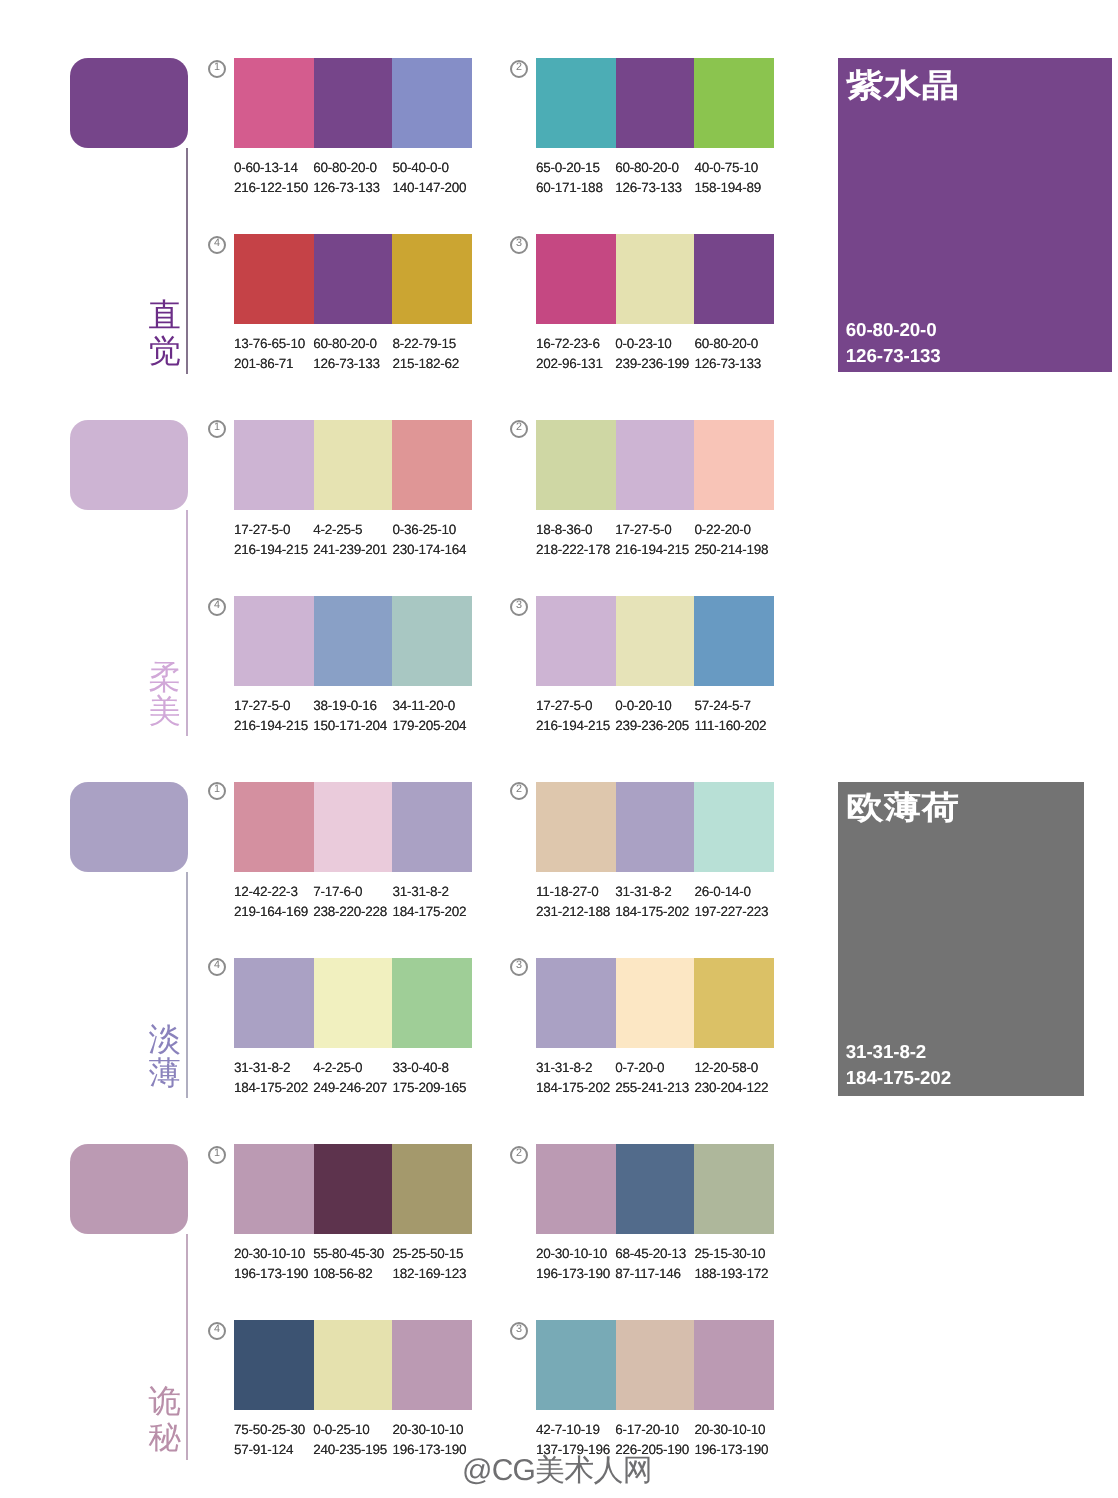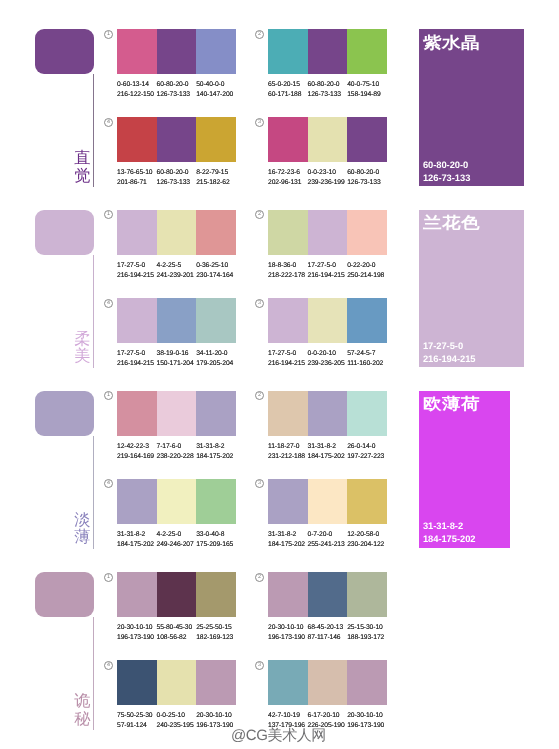--- a/index.html
+++ b/index.html
@@ -19,21 +19,21 @@
   .num{position:absolute;width:7.0px;height:7.0px;border-radius:50%;border:0.85px solid #8b8b8b;
        color:#7d7d7d;font-size:5.4px;line-height:7.0px;text-align:center;
        font-family:"Liberation Sans",sans-serif;box-sizing:content-box;}
   .trio{position:absolute;height:45px;display:flex;}
   .trio > div{height:100%;}
   .labels{position:absolute;display:flex;font-size:6.75px;color:#282828;letter-spacing:-0.12px;
           line-height:10.05px;font-family:"Liberation Sans",sans-serif;
           text-shadow:0 0 0.3px rgba(55,55,55,0.8);}
   .labels .cell{width:39.6px;}
   .labels .cell div{white-space:nowrap;}
-  .card{position:absolute;}
+  .card{position:absolute;padding-left:32px;}
   .card .title{position:absolute;color:#fff;font-size:18.6px;font-weight:bold;line-height:18.6px;
                font-family:"Liberation Sans",sans-serif;letter-spacing:0.3px;white-space:nowrap;
                transform:scaleY(0.85);transform-origin:left top;}
   .card .codes{position:absolute;color:#fff;font-size:9.4px;font-weight:bold;line-height:13.1px;letter-spacing:-0.05px;font-family:"Liberation Sans",sans-serif;}
   .watermark{position:absolute;color:rgba(55,55,58,0.72);font-size:15px;
              font-family:"Liberation Sans",sans-serif;letter-spacing:-0.4px;white-space:nowrap;}
 </style>
 </head>
 <body>
 
@@ -233,27 +233,20 @@
     <div>0-0-20-10</div>
     <div>239-236-205</div>
   </div>
             <div class="cell">
     <div>57-24-5-7</div>
     <div>111-160-202</div>
   </div>
           </div>
   </div>
       </div>
-    <div class="card" style="left: 418.8px; top: 29px; width: 105.2px; height: 157.3px; background-color: rgb(205, 180, 211);">
-      <div class="title" style="left: 4.3px; top: 5.5px;">兰花色</div>
-      <div class="codes" style="left: 4.1px; bottom: 2.4px;">
-        <div>17-27-5-0</div>
-        <div>216-194-215</div>
-      </div>
-    </div>
   </div>
     <div class="section" style="top: 361.5px;">
     <div class="vline" style="left: 93.1px; top: 74px; height: 113px; background-color: rgb(176, 174, 192);"></div>
     <div class="swatchbig" style="left: 35px; top: 29px; width: 59px; height: 45px; background-color: rgb(170, 161, 196);"></div>
     <div class="vlabel" style="left: 73.8px; top: 150px; color: rgb(138, 130, 188);">
         <span>淡</span>
         <span>薄</span>
       </div>
     <div class="groups">
         <div class="group">
@@ -338,21 +331,21 @@
     <div>0-7-20-0</div>
     <div>255-241-213</div>
   </div>
             <div class="cell">
     <div>12-20-58-0</div>
     <div>230-204-122</div>
   </div>
           </div>
   </div>
       </div>
-    <div class="card" style="left: 418.8px; top: 29px; width: 91px; height: 157.3px; background-color: #d946ef;">
+    <div class="card" style="left: 418.8px; top: 29px; width: 91px; height: 157.3px; background-color: #737373;">
       <div class="title" style="left: 4.3px; top: 5.5px;">欧薄荷</div>
       <div class="codes" style="left: 4.1px; bottom: 2.4px;">
         <div>31-31-8-2</div>
         <div>184-175-202</div>
       </div>
     </div>
   </div>
     <div class="section" style="top: 543px;">
     <div class="vline" style="left: 93.1px; top: 74px; height: 113px; background-color: rgb(194, 170, 191);"></div>
     <div class="swatchbig" style="left: 35px; top: 29px; width: 59px; height: 45px; background-color: rgb(187, 154, 179);"></div>

